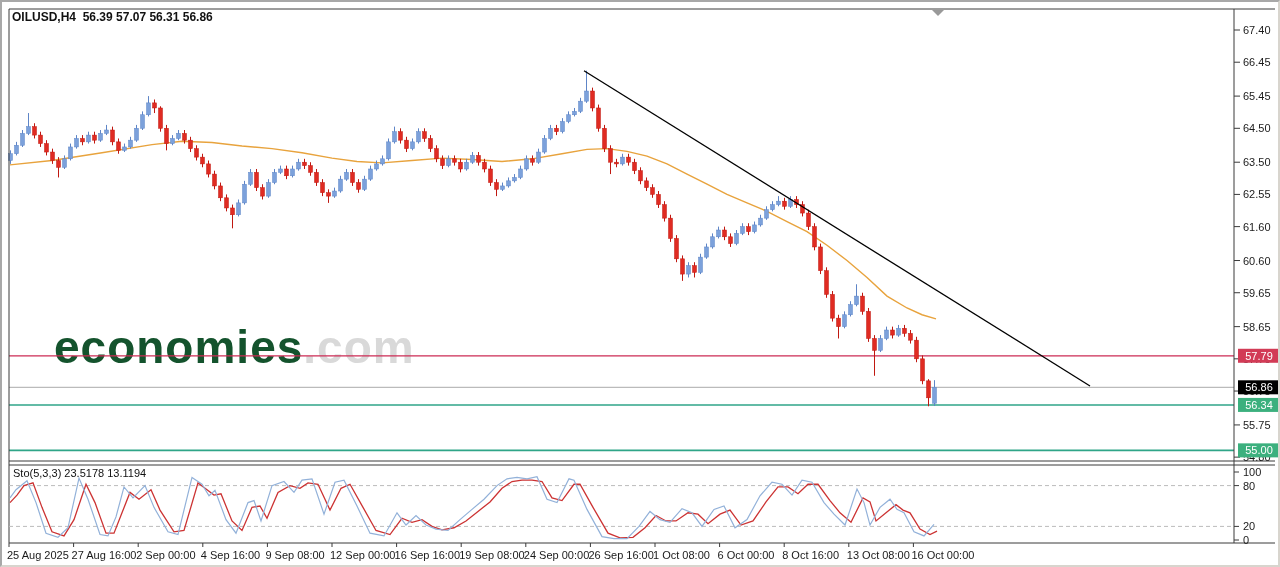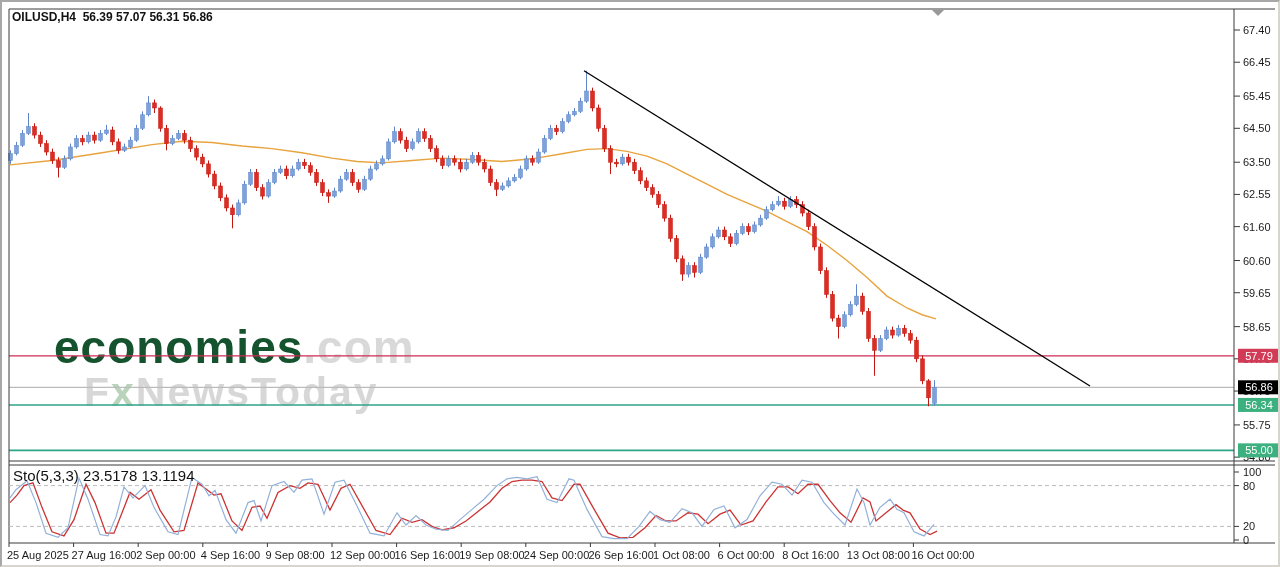--- a/index.html
+++ b/index.html
@@ -5,29 +5,28 @@
   html,body{margin:0;padding:0;background:#ffffff;font-family:"Liberation Sans","DejaVu Sans",sans-serif;}
   .window{position:relative;width:1280px;height:567px;background:#ffffff;border-top:2px solid #a8a8a8;border-left:2px solid #a8a8a8;border-right:2px solid #d8d5ce;border-bottom:2px solid #d8d5ce;box-sizing:border-box;overflow:hidden;}
   .watermark{position:absolute;left:52px;top:322px;z-index:0;line-height:1.0;user-select:none;}
   .wm1{font-size:46px;font-weight:bold;letter-spacing:1px;}
   .wm1 .brand{color:#14532d;}
   .wm1 .suffix{color:#d9d9d9;}
   .wm2{font-size:41px;font-weight:bold;color:#d7d7d7;margin-left:30px;margin-top:2px;letter-spacing:2px;}
   .wm2 .wmx{color:#b9d4ba;}
   #chart-svg{position:absolute;left:0;top:0;z-index:1;}
   .quote{position:absolute;left:10px;top:8px;z-index:2;font-size:12px;color:#111;white-space:pre;font-weight:bold;}
-  .sto-label{position:absolute;left:11px;top:465px;z-index:2;font-size:15px;color:#111;white-space:pre;}
+  .sto-label{position:absolute;left:11px;top:465px;z-index:2;font-size:11px;color:#111;white-space:pre;}
 </style>
 </head>
 <body>
 
 <div class="window">
   <div class="watermark">
     <div class="wm1"><span class="brand">economies</span><span class="suffix">.com</span></div>
-    <div class="wm2"><span>F</span><span class="wmx">x</span><span>NewsToday</span></div>
   </div>
   <svg id="chart-svg" width="1280" height="567">
       <line x1="7" y1="353.7790000000002" x2="1232" y2="353.7790000000002" stroke="#CC2B55" stroke-width="1.2"></line>
       <line x1="7" y1="385.3060000000002" x2="1232" y2="385.3060000000002" stroke="#BBBBBB" stroke-width="1.2"></line>
       <line x1="7" y1="402.9340000000001" x2="1232" y2="402.9340000000001" stroke="#2FA588" stroke-width="1.6"></line>
       <line x1="7" y1="448.3600000000002" x2="1232" y2="448.3600000000002" stroke="#2FA588" stroke-width="1.6"></line>
       <polyline points="8,162.92200000000014 50,158.51500000000027 100,150.71800000000013 150,142.58200000000033 180,139.19200000000004 210,140.54800000000023 240,143.9380000000003 270,146.65000000000023 300,150.71800000000013 330,156.14200000000028 355,159.53200000000007 380,160.8880000000003 410,158.51500000000027 440,156.14200000000028 470,157.49800000000025 500,159.53200000000007 530,156.82000000000014 560,151.73500000000018 585,147.3280000000001 605,146.65000000000023 625,149.3620000000002 645,154.1080000000002 665,161.9050000000001 685,172.07500000000024 705,182.24500000000015 725,192.41500000000028 745,200.89000000000027 765,209.3650000000003 785,219.5350000000002 805,229.7050000000001 825,243.26500000000027 845,258.5200000000001 865,275.47000000000014 885,294.1150000000003 905,305.9800000000001 920,312.76000000000016 934,316.8280000000001" fill="none" stroke="#E8A33D" stroke-width="1.4"></polyline>
       <line x1="8.5" y1="148.34500000000014" x2="8.5" y2="161.9050000000001" stroke="#5E85C7" stroke-width="1"></line>
       <rect x="6.5" y="151.73500000000018" width="4" height="6.780000000000086" fill="#7CA1DB" stroke="#5E85C7" stroke-width="0.5"></rect>
       <line x1="14.5" y1="139.87000000000037" x2="14.5" y2="153.4300000000001" stroke="#5E85C7" stroke-width="1"></line>

